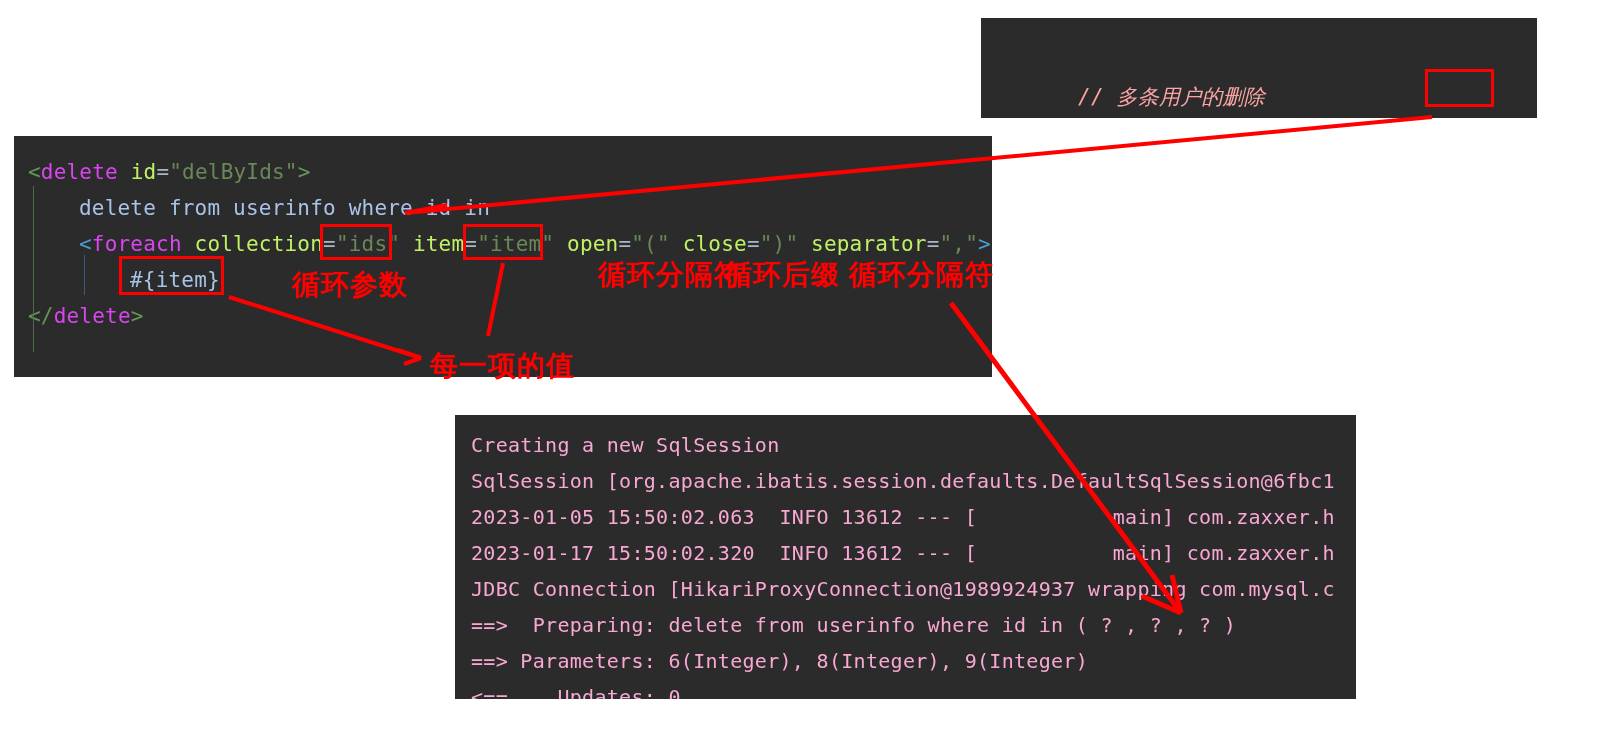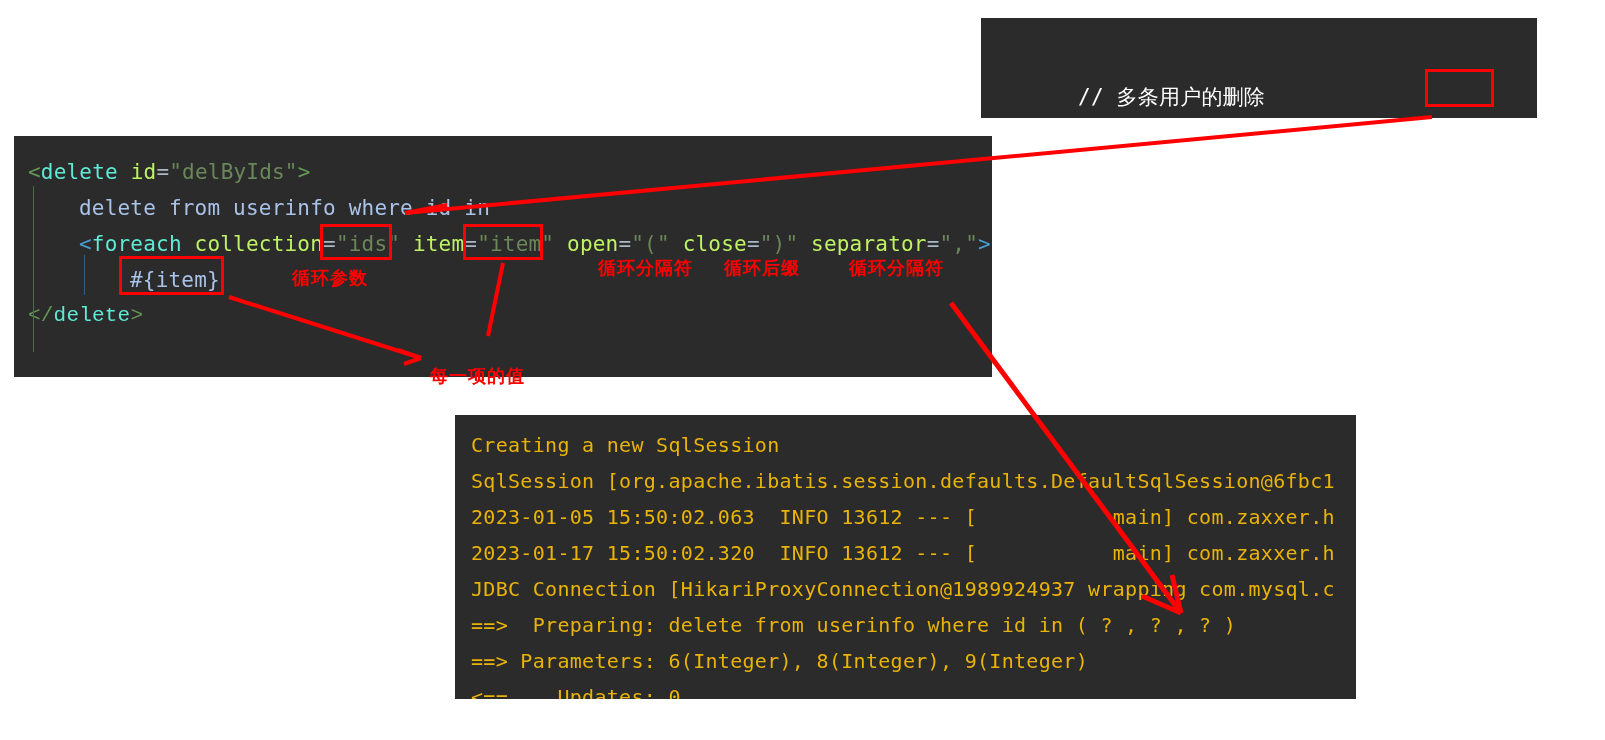--- a/index.html
+++ b/index.html
@@ -87,63 +87,63 @@
   #console-panel {
     left: 455px;
     top: 415px;
     width: 901px;
     height: 284px;
     padding: 12px 0 0 16px;
   }
   #console-panel .code-line {
     font-size: 20px;
     line-height: 36px;
-    color: #eab308;
+    color: #f9a8d4;
     letter-spacing: 0.3px;
   }
 
   
   .t-bracket { color: #629755; }
-  .t-tag     { color: #5eead4; }
+  .t-tag     { color: #d946ef; }
   .t-attr    { color: #bef264; }
   .t-eq      { color: #a9b7c6; }
   .t-str     { color: #6a8759; }
   .t-text    { color: #a9c2e8; }
   .t-plain   { color: #a9b7c6; }
   .t-close   { color: #4a9bd1; }
 
-  .j-comment { color: #ffffff; }
+  .j-comment { color: #fca5a5; font-style: italic; }
 
   
   .redbox {
     position: absolute;
     border: 3px solid #ff0000;
     box-sizing: border-box;
     pointer-events: none;
   }
   #box-ids      { left: 320px; top: 224px; width: 72px;  height: 36px; }
   #box-item     { left: 463px; top: 224px; width: 80px;  height: 36px; }
   #box-hashitem { left: 119px; top: 256px; width: 105px; height: 39px; }
   #box-idsparam { left: 1425px; top: 69px; width: 69px;  height: 38px; }
 
   
   .red-label {
     position: absolute;
     color: #ff0000;
     font-family: "DejaVu Sans", "Liberation Sans", sans-serif;
-    font-size: 18px;
+    font-size: 28px;
     font-weight: bold;
     white-space: nowrap;
     letter-spacing: 1px;
   }
   #lbl-loop-param  { left: 292px; top: 266px; }
   #lbl-loop-open   { left: 598px; top: 256px; }
   #lbl-loop-close  { left: 724px; top: 256px; }
   #lbl-loop-sep    { left: 849px; top: 256px; }
-  #lbl-each-value  { left: 430px; top: 364px; }
+  #lbl-each-value  { left: 430px; top: 347px; }
 
   
   #arrows {
     position: absolute;
     left: 0; top: 0;
     width: 1605px;
     height: 740px;
     pointer-events: none;
   }
 </style>
@@ -158,21 +158,21 @@
     </div>
 
   </div>
 
   <div class="panel" id="xml-panel">
     <div id="xml-lines">
         <div class="code-line" style="padding-left: 8px;"><span class="t-bracket">&lt;</span><span class="t-tag">delete</span><span class="t-plain"> </span><span class="t-attr">id</span><span class="t-eq">=</span><span class="t-str">"delByIds"</span><span class="t-bracket">&gt;</span></div>
         <div class="code-line" style="padding-left: 59px;"><span class="t-text">delete from userinfo where id in</span></div>
         <div class="code-line" style="padding-left: 59px;"><span class="t-close">&lt;</span><span class="t-tag">foreach</span><span class="t-plain"> </span><span class="t-attr">collection</span><span class="t-eq">=</span><span class="t-str">"ids"</span><span class="t-plain"> </span><span class="t-attr">item</span><span class="t-eq">=</span><span class="t-str">"item"</span><span class="t-plain"> </span><span class="t-attr">open</span><span class="t-eq">=</span><span class="t-str">"("</span><span class="t-plain"> </span><span class="t-attr">close</span><span class="t-eq">=</span><span class="t-str">")"</span><span class="t-plain"> </span><span class="t-attr">separator</span><span class="t-eq">=</span><span class="t-str">","</span><span class="t-close">&gt;</span></div>
         <div class="code-line" style="padding-left: 110px;"><span class="t-text">#{item}</span></div>
-        <div class="code-line" style="padding-left: 8px; font-family: Liberation Mono, monospace;"><span class="t-bracket">&lt;/</span><span class="t-tag">delete</span><span class="t-bracket">&gt;</span></div>
+        <div class="code-line" style="padding-left: 8px;"><span class="t-bracket">&lt;/</span><span class="t-tag">delete</span><span class="t-bracket">&gt;</span></div>
       </div>
   </div>
   <div class="indent-guide" id="guide-outer"></div>
   <div class="indent-guide" id="guide-inner"></div>
 
   <div class="panel" id="console-panel">
     <div id="console-lines">
         <div class="code-line">Creating a new SqlSession</div>
         <div class="code-line">SqlSession [org.apache.ibatis.session.defaults.DefaultSqlSession@6fbc1</div>
         <div class="code-line">2023-01-05 15:50:02.063  INFO 13612 --- [           main] com.zaxxer.h</div>

